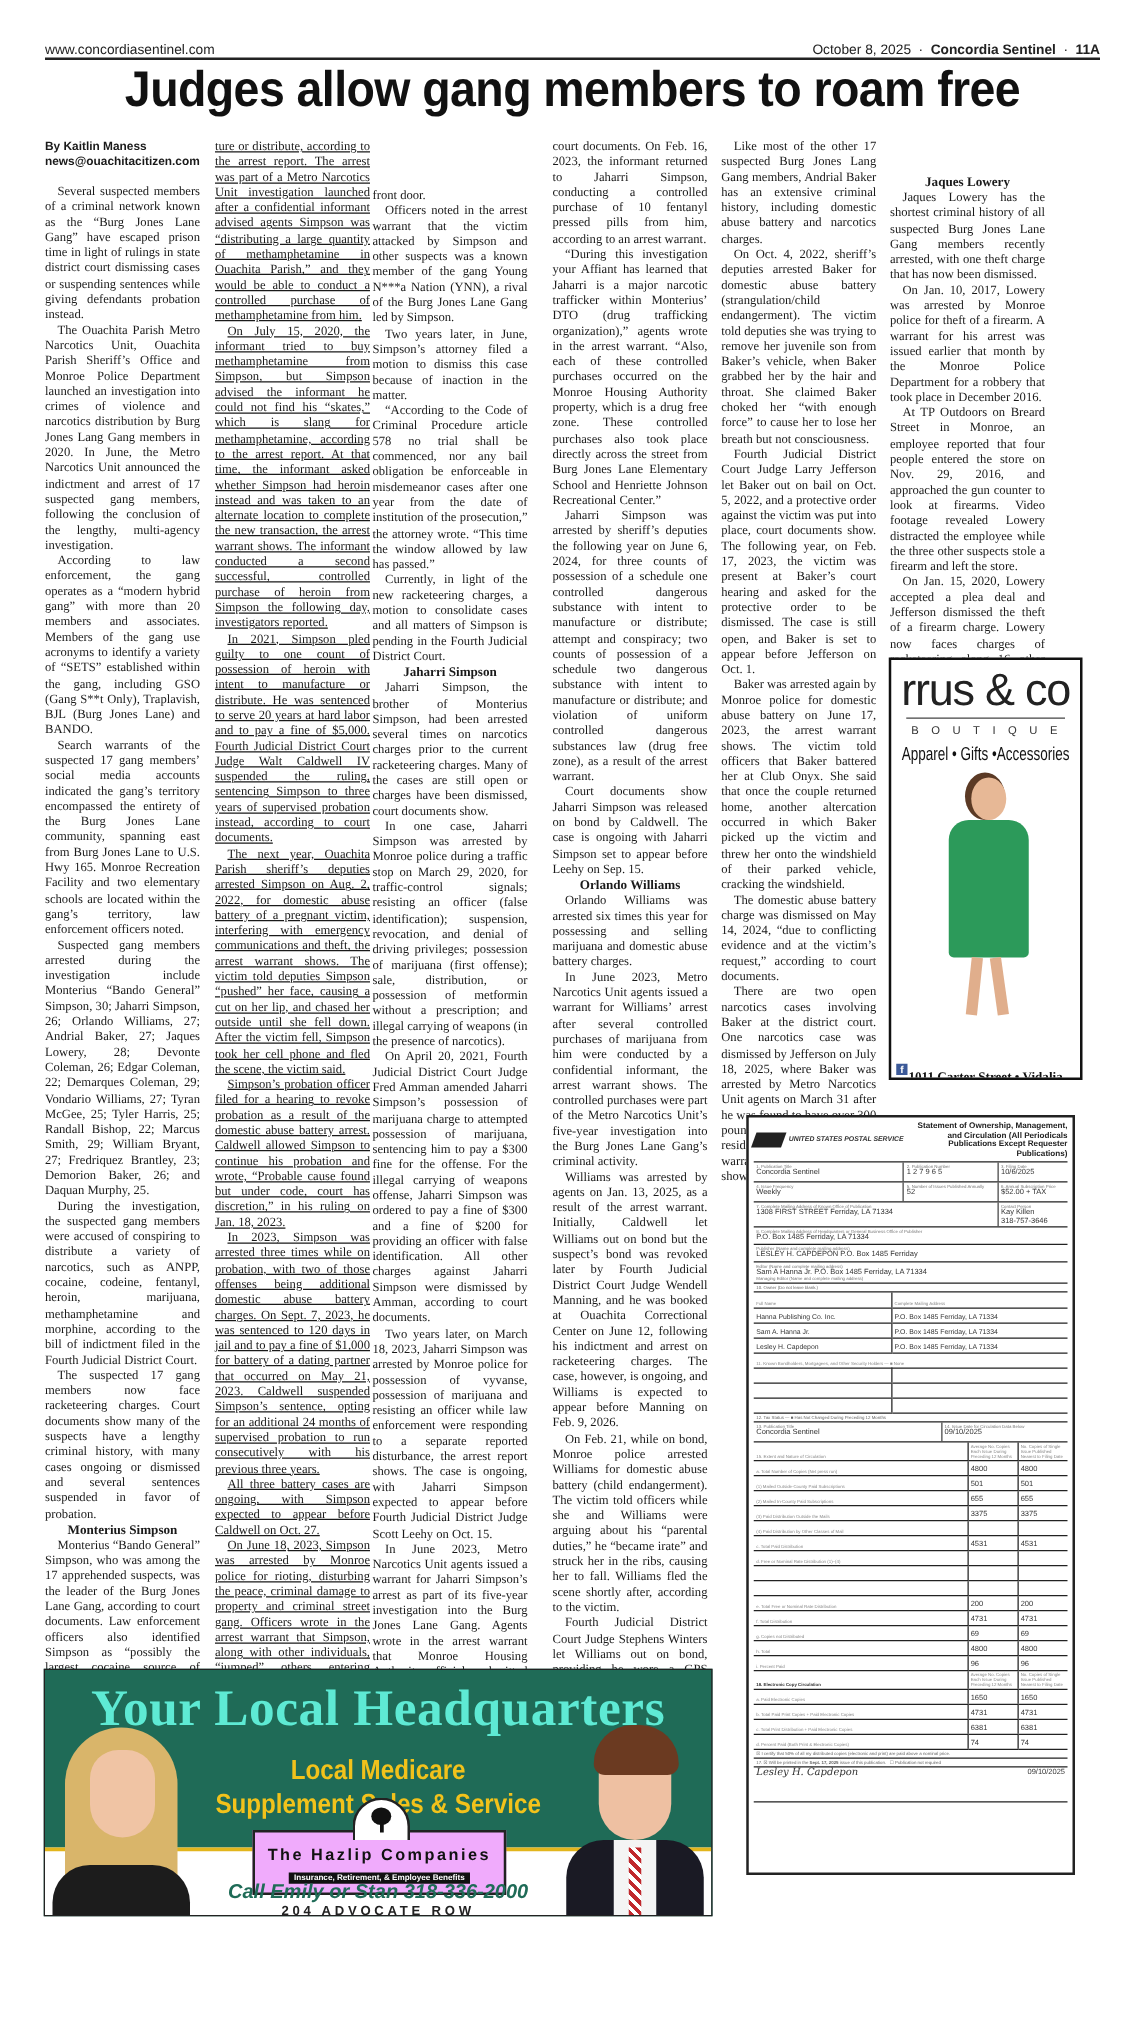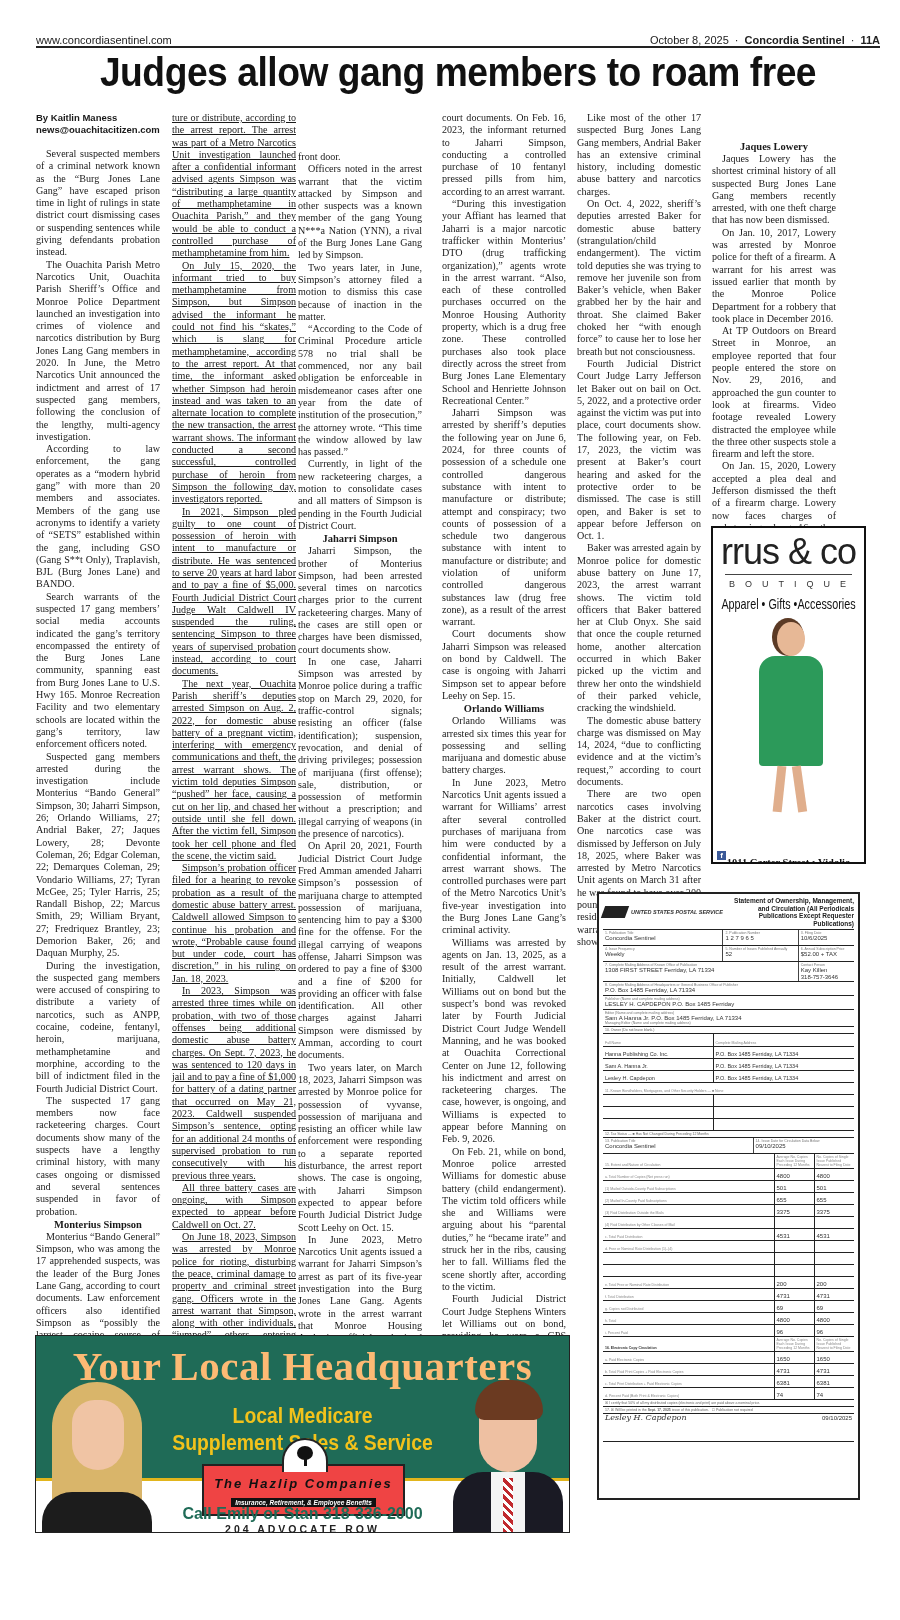--- a/index.html
+++ b/index.html
@@ -49,29 +49,29 @@
   .usps table { width: 100%; border-collapse: collapse; font-size: 5.5px; }
   .usps td { border-bottom: 1px solid #222; padding: 1px 2px; height: 12px; vertical-align: bottom; }
   .usps td.n { border-left: 1px solid #222; width: 40px; font-size: 6px; }
   .usps td.d { color: #888; font-size: 3.5px; line-height: 4px; }
   .usps .sig { font-family: "DejaVu Serif", serif; font-style: italic; font-size: 8px; color: #333; }
   .usps .fine { font-size: 3.5px; line-height: 4px; color: #666; }
 
   
   .hazlip { position: absolute; left: 35px; top: 1335px; width: 535px; height: 198px; border: 1.5px solid #222; overflow: hidden; background: #1f6b57; }
   .hazlip .band { position: absolute; left: 0; right: 0; top: 142px; bottom: 0; background: #fff; border-top: 3px solid #e2b51c; }
-  .hazlip .h1 { position: absolute; top: 6px; left: 0; right: 0; text-align: center; font-family: "Liberation Serif", serif; font-weight: bold; font-size: 41px; color: #fdba74; letter-spacing: 0.5px; }
+  .hazlip .h1 { position: absolute; top: 6px; left: 0; right: 0; text-align: center; font-family: "Liberation Serif", serif; font-weight: bold; font-size: 41px; color: #5eead4; letter-spacing: 0.5px; }
   .hazlip .h2 { position: absolute; top: 66px; left: 0; right: 0; text-align: center; font-family: "Liberation Sans", sans-serif; font-weight: bold; font-size: 22px; line-height: 27px; color: #f2c21b; transform: scaleX(0.88); }
-  .hazlip .logo { position: absolute; left: 166px; top: 128px; width: 203px; height: 52px; background: #ef4444; border: 2px solid #222; text-align: center; z-index: 2; font-style: italic; }
+  .hazlip .logo { position: absolute; left: 166px; top: 128px; width: 203px; height: 52px; background: #f0abfc; border: 2px solid #222; text-align: center; z-index: 2; }
   .hazlip .arch { position: absolute; left: 78px; top: -28px; width: 46px; height: 34px; border: 2px solid #222; border-bottom: none; border-radius: 23px 23px 0 0; background: #fff; }
   .hazlip .tree { position: absolute; left: 93px; top: -20px; width: 16px; height: 14px; background: #111; border-radius: 50%; }
   .hazlip .trunk { position: absolute; left: 100px; top: -8px; width: 3px; height: 8px; background: #111; }
   .hazlip .co { font-family: "Liberation Sans", sans-serif; font-weight: bold; font-size: 13px; letter-spacing: 2px; margin-top: 10px; color: #111; }
   .hazlip .cosub { display: inline-block; background: #111; color: #fff; font-family: "Liberation Sans", sans-serif; font-weight: bold; font-size: 6.5px; padding: 1px 4px; margin-top: 2px; }
-  .hazlip .call { position: absolute; left: 0; right: 0; top: 169px; text-align: center; font-family: "Liberation Sans", sans-serif; font-weight: bold; font-size: 16px; color: #1f6b57; z-index: 2; }
+  .hazlip .call { position: absolute; left: 0; right: 0; top: 169px; text-align: center; font-family: "Liberation Sans", sans-serif; font-weight: bold; font-style: italic; font-size: 16px; color: #1f6b57; z-index: 2; }
   .hazlip .addr { position: absolute; left: 0; right: 0; top: 187px; text-align: center; font-family: "Liberation Sans", sans-serif; font-weight: bold; font-size: 10.5px; letter-spacing: 3px; color: #222; z-index: 2; }
   .hazlip .person { position: absolute; bottom: 0; width: 110px; height: 170px; z-index: 1; }
   .hazlip .p1 { left: 6px; }
   .hazlip .p2 { right: 6px; }
   .hazlip .p1 .hair { position: absolute; left: 10px; top: 20px; width: 90px; height: 150px; background: #d9b56a; border-radius: 45px 45px 10px 10px; }
   .hazlip .p1 .face { position: absolute; left: 30px; top: 38px; width: 52px; height: 70px; background: #f0c4a4; border-radius: 26px 26px 30px 30px; }
   .hazlip .p1 .body { position: absolute; left: 0; bottom: 0; width: 110px; height: 40px; background: #1c1c1c; border-radius: 30px 30px 0 0; }
   .hazlip .p2 .hair { position: absolute; left: 22px; top: 18px; width: 68px; height: 40px; background: #6b3a21; border-radius: 34px 34px 10px 10px; }
   .hazlip .p2 .face { position: absolute; left: 26px; top: 32px; width: 58px; height: 78px; background: #eec0a2; border-radius: 26px 26px 30px 30px; }
   .hazlip .p2 .body { position: absolute; left: 0; bottom: 0; width: 110px; height: 60px; background: #1a1a24; border-radius: 30px 30px 0 0; }

